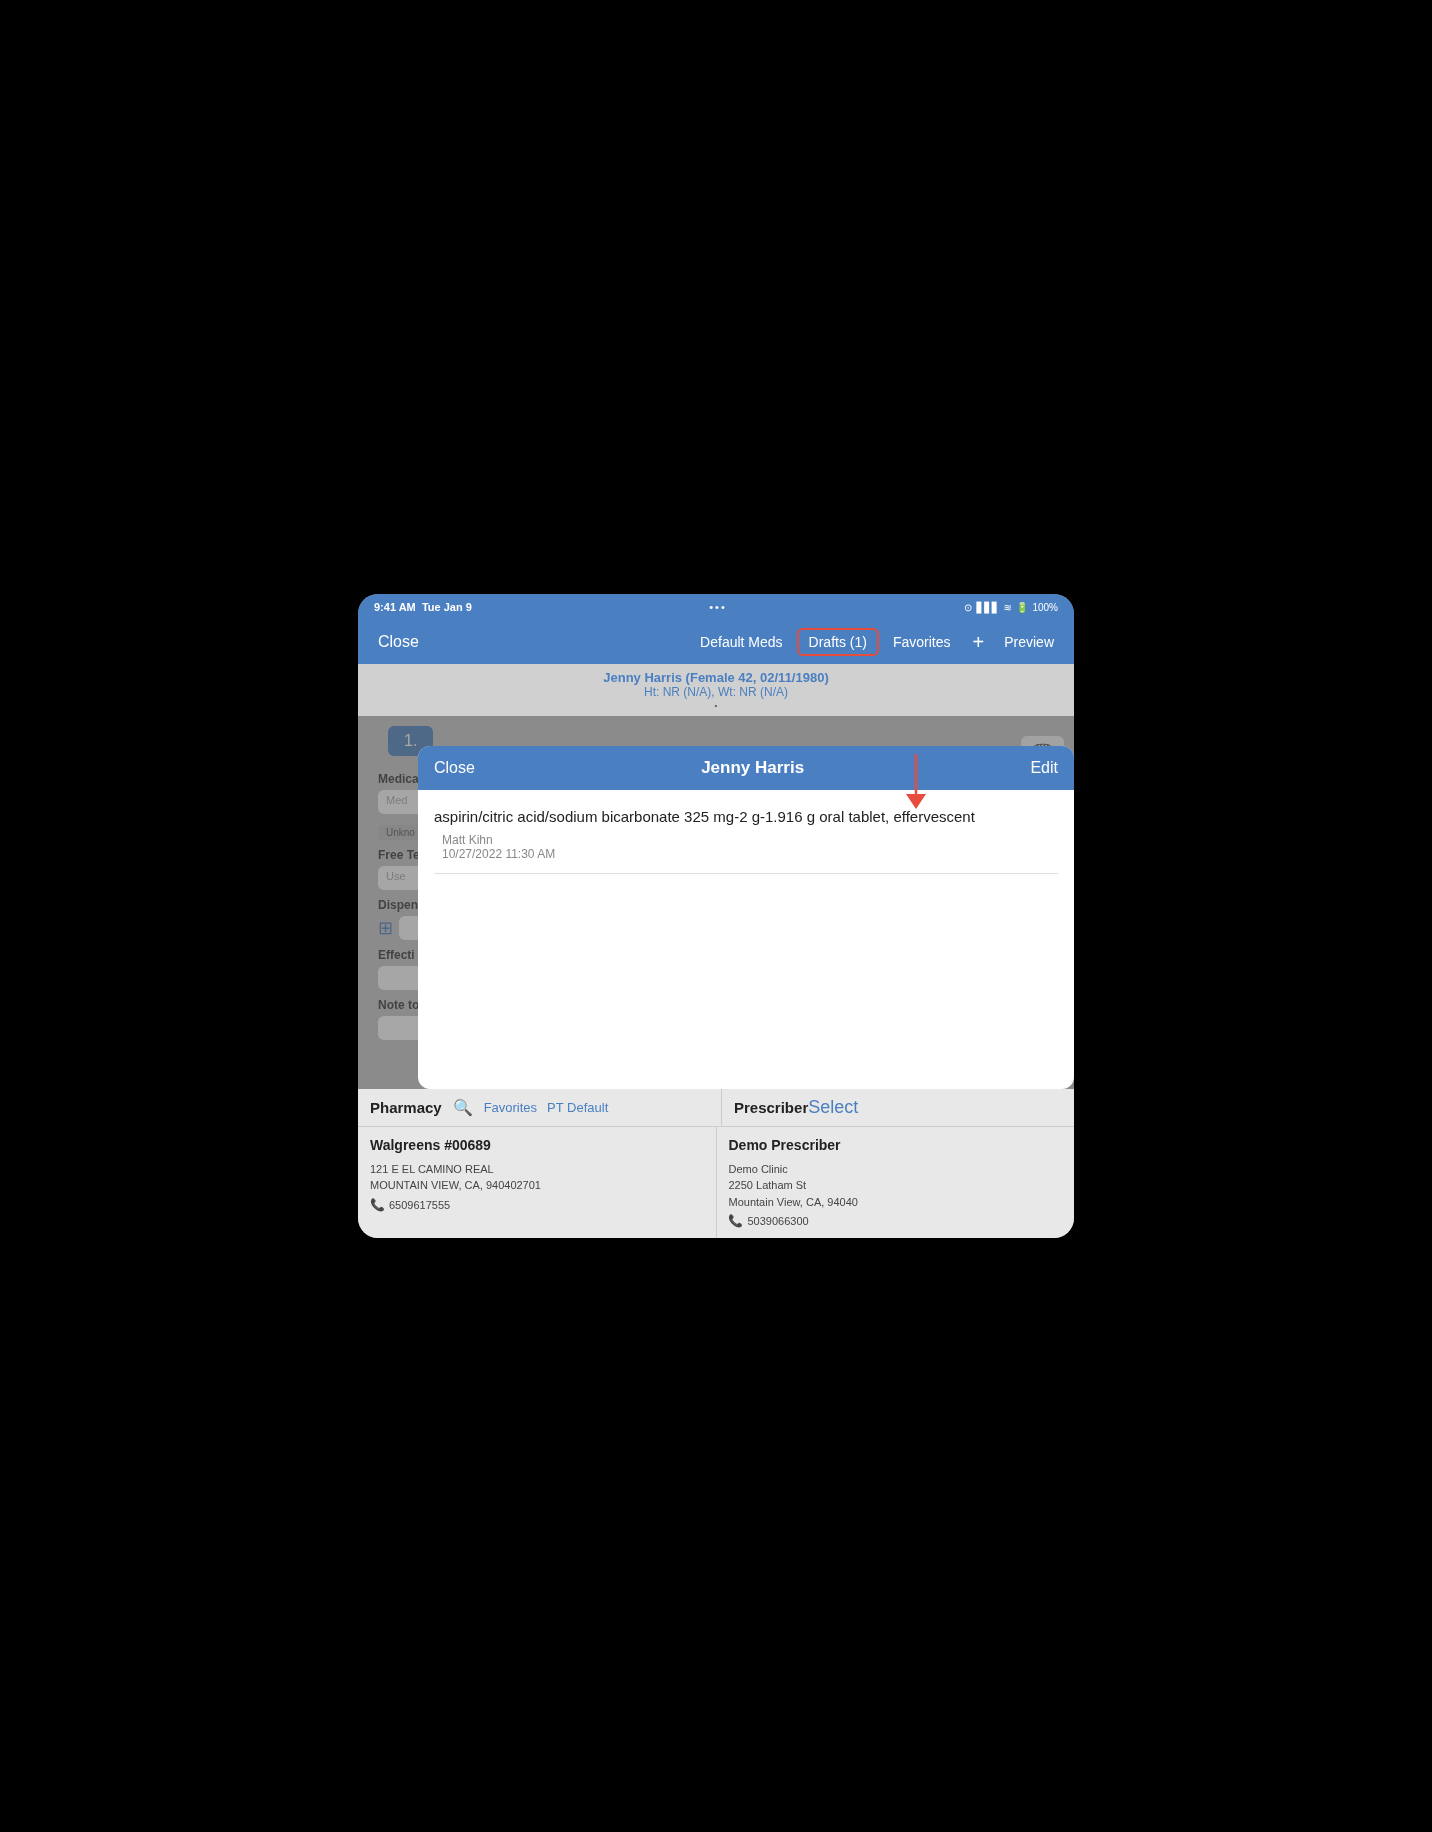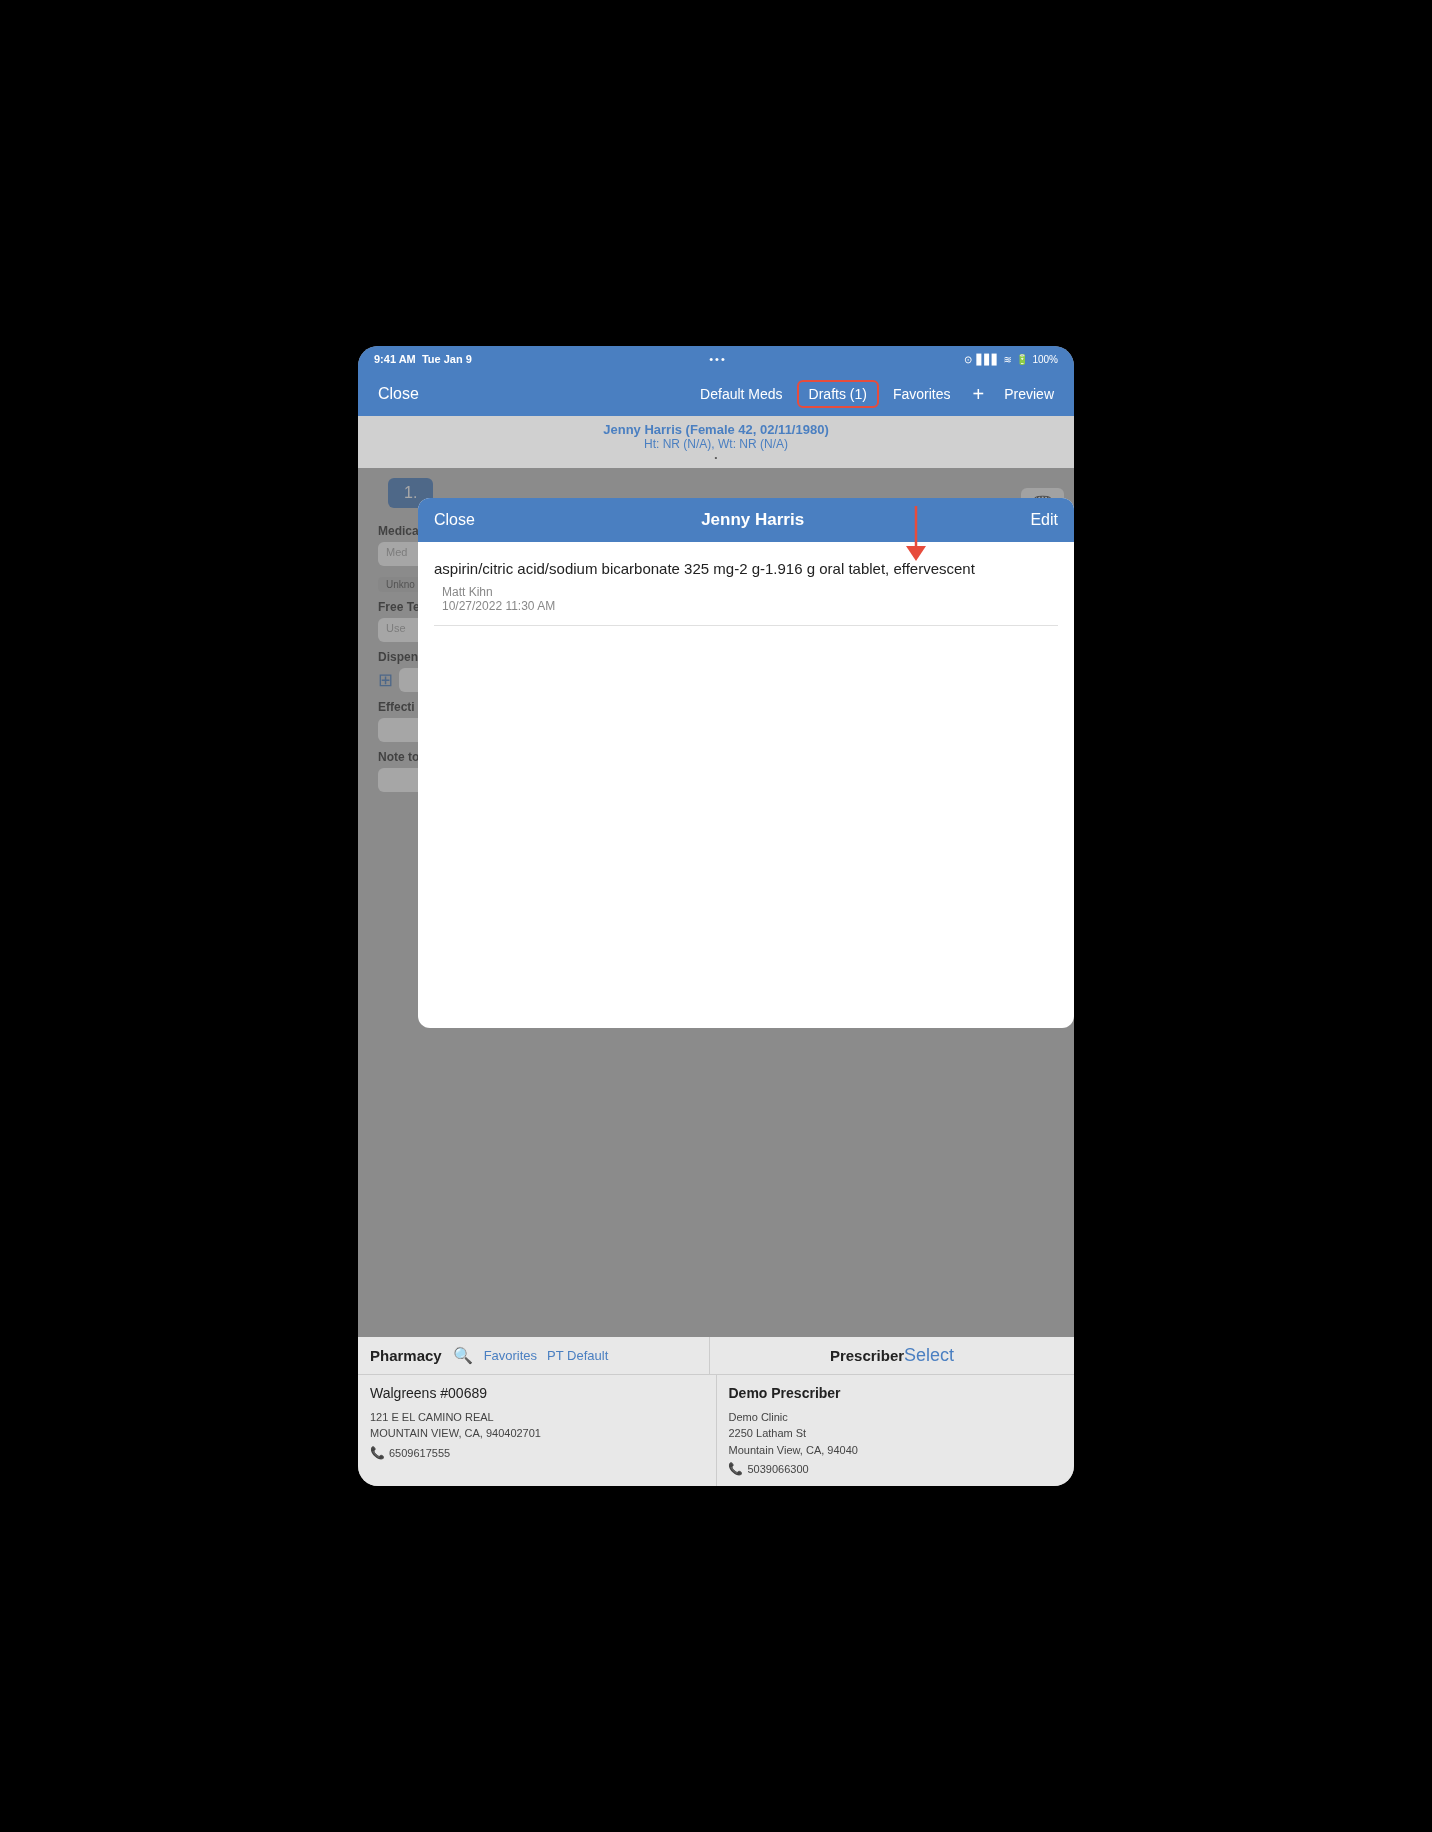--- a/index.html
+++ b/index.html
@@ -8,21 +8,21 @@
       background: #000;
       display: flex;
       justify-content: center;
       align-items: center;
       min-height: 100vh;
       font-family: -apple-system, BlinkMacSystemFont, 'Helvetica Neue', Arial, sans-serif;
     }
 
     .device-frame {
       width: 716px;
-      height: 1140px;
+      height: 644px;
       background: #a3a3a3;
       border-radius: 20px;
       overflow: hidden;
       position: relative;
       display: flex;
       flex-direction: column;
     }
 
     
     .status-bar {
@@ -330,24 +330,24 @@
     }
 
     .pharmacy-text-btn {
       color: #4a7fc1;
       font-size: 13px;
       cursor: pointer;
     }
 
     .prescriber-header {
       flex: 1;
-      padding: 8px 24px;
-      display: flex;
-      align-items: center;
-      justify-content: center;
+      padding: 8px 12px;
+      display: flex;
+      align-items: center;
+      justify-content: flex-start;
       border-left: 1px solid #ccc;
     }
 
     .prescriber-label {
       font-size: 15px;
       font-weight: 700;
       color: #222;
     }
 
     .prescriber-select {
@@ -360,21 +360,21 @@
       display: flex;
     }
 
     .pharmacy-info {
       flex: 1;
       padding: 10px 12px;
     }
 
     .pharmacy-name {
       font-size: 14px;
-      font-weight: 400;
+      font-weight: 700;
       color: #222;
       margin-bottom: 8px;
     }
 
     .pharmacy-address {
       font-size: 11px;
       color: #444;
       line-height: 1.5;
     }
 

